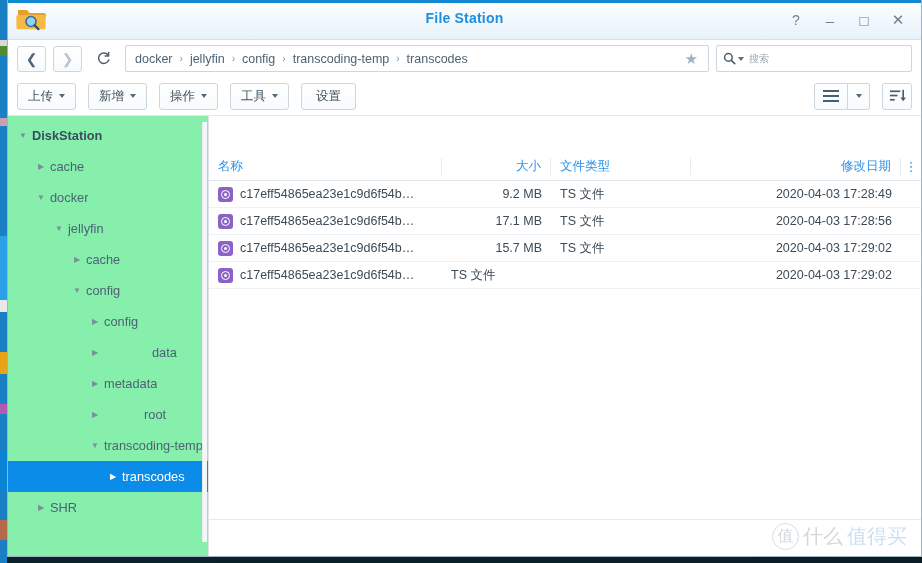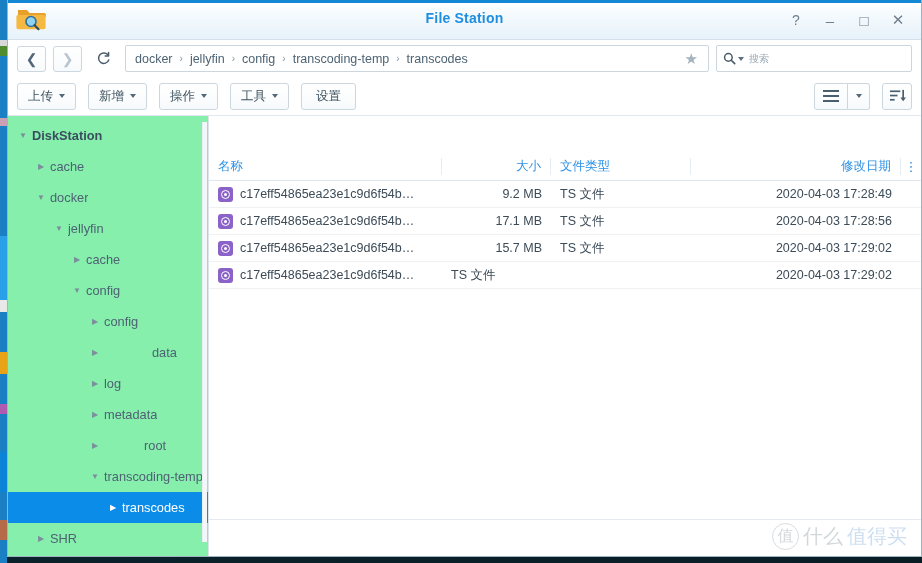--- a/index.html
+++ b/index.html
@@ -434,24 +434,20 @@
           <div class="tree-item" style="padding-left: 78px;">
             <span class="tw collapsed"></span>
             <span class="tlabel">config</span>
           </div>
           <div class="tree-item" style="padding-left: 78px; gap: 48px;">
             <span class="tw collapsed"></span>
             <span class="tlabel">data</span>
           </div>
           <div class="tree-item" style="padding-left: 78px;">
             <span class="tw collapsed"></span>
-            <span class="tlabel">log</span>
-          </div>
-          <div class="tree-item" style="padding-left: 78px;">
-            <span class="tw collapsed"></span>
             <span class="tlabel">metadata</span>
           </div>
           <div class="tree-item" style="padding-left: 78px; gap: 40px;">
             <span class="tw collapsed"></span>
             <span class="tlabel">root</span>
           </div>
           <div class="tree-item" style="padding-left: 78px;">
             <span class="tw expanded"></span>
             <span class="tlabel">transcoding-temp</span>
           </div>

